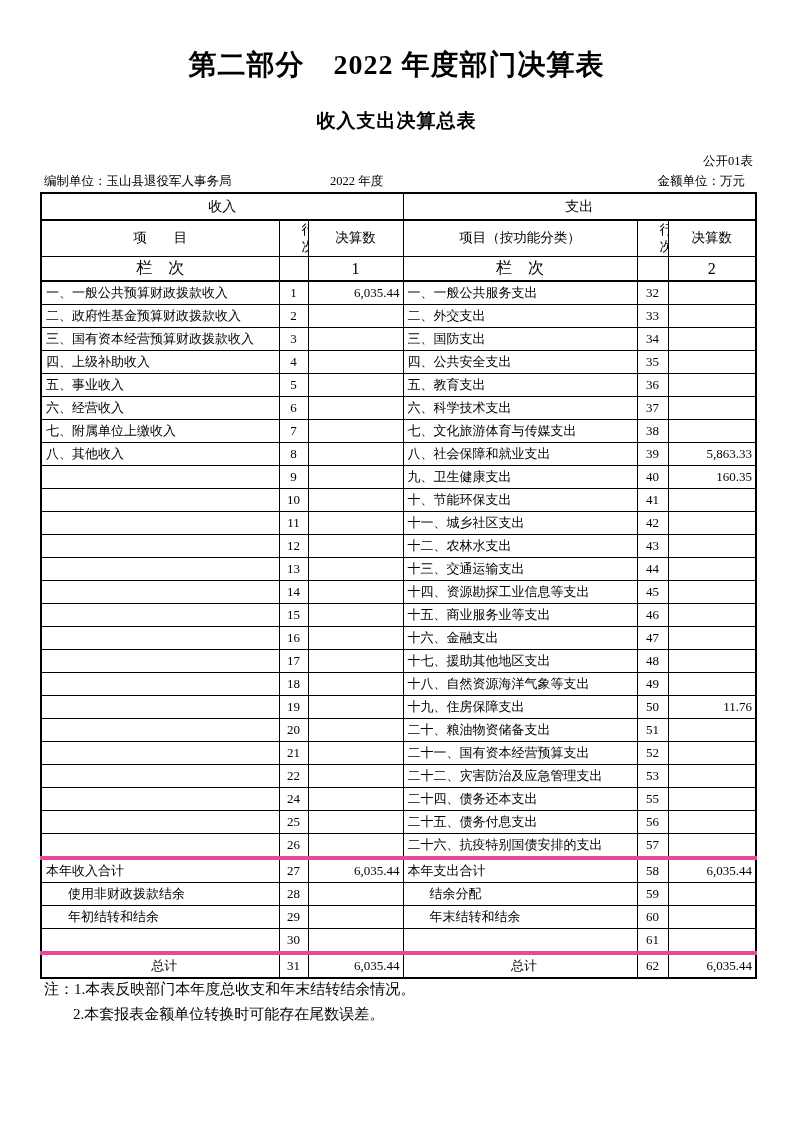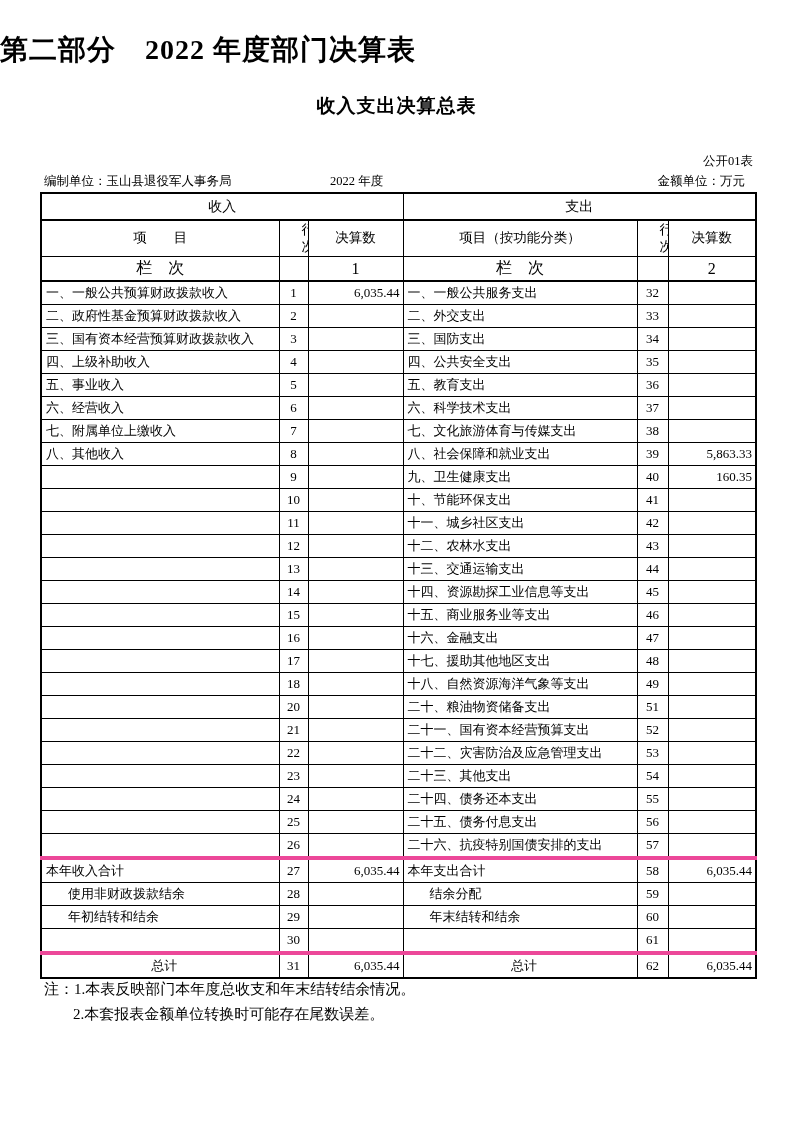--- a/index.html
+++ b/index.html
@@ -3,21 +3,21 @@
 <meta charset="utf-8">
 <style>
   html,body { margin:0; padding:0; background:#ffffff; }
   body {
     width:793px; height:1122px;
     font-family:"Liberation Serif","DejaVu Serif",serif;
     color:#000;
   }
   .page { position:relative; width:793px; height:1122px; overflow:hidden; background:#fff; }
   .title {
-    margin:0; padding-top:33px; 
+    margin:0; padding-top:48px; text-align:center;
     font-size:28px; font-weight:700; letter-spacing:1px; line-height:1.2;
   }
   .subtitle {
     margin:26px 0 0 0; text-align:center;
     font-size:19px; font-weight:700; letter-spacing:1px;
   }
   .sheet { position:absolute; left:40px; top:152px; width:715px; }
   .table-code { text-align:right; font-size:12.5px; height:19px; line-height:19px; padding-right:2px; }
   .meta { position:relative; height:21px; font-size:12.5px; line-height:21px; }
   .meta .prepared { position:absolute; left:4px; }
@@ -230,48 +230,48 @@
           <tr>
             <td class="item "></td>
             <td class="rowno">18</td>
             <td class="val"></td>
             <td class="item ">十八、自然资源海洋气象等支出</td>
             <td class="rowno">49</td>
             <td class="val"></td>
           </tr>
           <tr>
             <td class="item "></td>
+            <td class="rowno">19</td>
+            <td class="val"></td>
+            <td class="item ">十九、住房保障支出</td>
+            <td class="rowno">50</td>
+            <td class="val">11.76</td>
+          </tr>
+          <tr>
+            <td class="item "></td>
             <td class="rowno">20</td>
             <td class="val"></td>
             <td class="item ">二十、粮油物资储备支出</td>
             <td class="rowno">51</td>
             <td class="val"></td>
           </tr>
           <tr>
             <td class="item "></td>
             <td class="rowno">21</td>
             <td class="val"></td>
             <td class="item ">二十一、国有资本经营预算支出</td>
             <td class="rowno">52</td>
             <td class="val"></td>
           </tr>
           <tr>
             <td class="item "></td>
             <td class="rowno">22</td>
             <td class="val"></td>
             <td class="item ">二十二、灾害防治及应急管理支出</td>
             <td class="rowno">53</td>
-            <td class="val"></td>
-          </tr>
-          <tr>
-            <td class="item "></td>
-            <td class="rowno">23</td>
-            <td class="val"></td>
-            <td class="item ">二十三、其他支出</td>
-            <td class="rowno">54</td>
             <td class="val"></td>
           </tr>
           <tr>
             <td class="item "></td>
             <td class="rowno">24</td>
             <td class="val"></td>
             <td class="item ">二十四、债务还本支出</td>
             <td class="rowno">55</td>
             <td class="val"></td>
           </tr>

